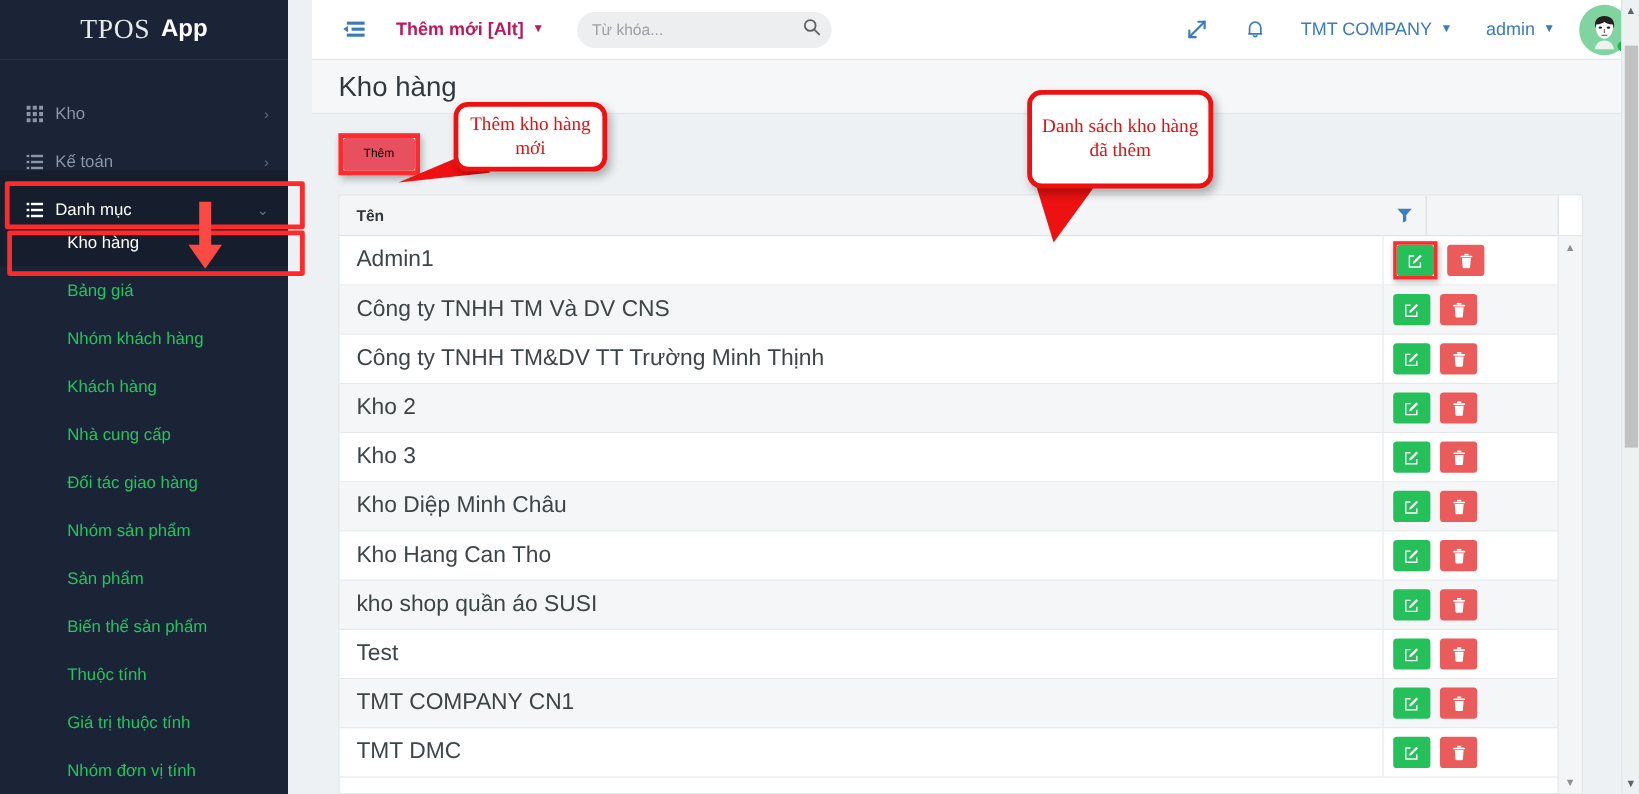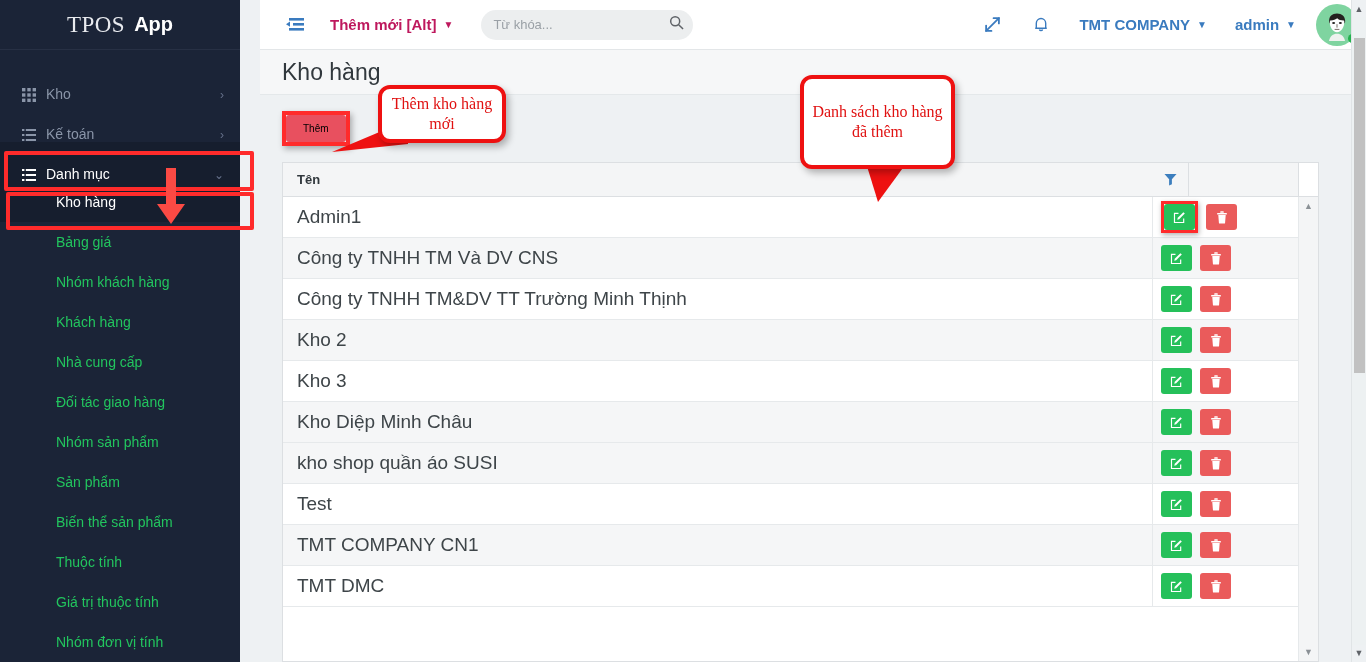--- a/index.html
+++ b/index.html
@@ -77,21 +77,21 @@
     width: 212px; height: 30px;
     background: #eceeef; border-radius: 16px;
     display: flex; align-items: center; padding: 0 12px;
   }
   #searchwrap input {
     border: none; outline: none; background: transparent;
     flex: 1 1 auto; font-size: 13px; color: #6a6f75;
     font-family: "Liberation Sans", sans-serif;
   }
   #searchwrap input::placeholder { color: #9aa0a6; }
-  .tb-right { margin-left: auto; display: flex; align-items: center; font-weight: bold; }
+  .tb-right { margin-left: auto; display: flex; align-items: center; }
   .tb-right > * { margin-left: 0; }
   #expand-ic { color: #3a7bbf; cursor: pointer; padding: 0 16px; display:flex; }
   #bell-ic { color: #3a7bbf; cursor: pointer; padding: 0 16px; display:flex; }
   .tb-link {
     color: #3a7bbf; font-size: 15px; padding: 0 14px;
     display: flex; align-items: center; gap: 7px; cursor: pointer;
   }
   .tb-link .cb { font-size: 10px; }
   #avatar {
     width: 42px; height: 42px; border-radius: 50%;
@@ -517,20 +517,38 @@
                 </button>
                 <button class="btn-sq btn-del">
                   <svg width="12" height="13" viewBox="0 0 12 14" fill="#ffffff">
                     <rect x="0.8" y="2.2" width="10.4" height="1.5" rx=".3"></rect>
                     <rect x="4.1" y="0.4" width="3.8" height="1.6" rx=".4"></rect>
                     <path d="M2 4.4h8l-.7 8.4a.8.8 0 0 1-.8.7H3.5a.8.8 0 0 1-.8-.7z"></path>
                   </svg>
                 </button>
               </div>
             </div>
+            <div class="grid-row">
+              <div class="r-name">Kho Hang Can Tho</div>
+              <div class="r-act">
+                <button class="btn-sq btn-edit">
+                  <svg width="13" height="13" viewBox="0 0 14 14" fill="none" stroke="#ffffff" stroke-width="1.25">
+                    <path d="M11.2 1.3 12.7 2.8 6.6 8.9 4.6 9.4 5.1 7.4z" fill="#ffffff" stroke="none"></path>
+                    <path d="M11.5 8.1v4.3H1.6V2.5h4.3"></path>
+                  </svg>
+                </button>
+                <button class="btn-sq btn-del">
+                  <svg width="12" height="13" viewBox="0 0 12 14" fill="#ffffff">
+                    <rect x="0.8" y="2.2" width="10.4" height="1.5" rx=".3"></rect>
+                    <rect x="4.1" y="0.4" width="3.8" height="1.6" rx=".4"></rect>
+                    <path d="M2 4.4h8l-.7 8.4a.8.8 0 0 1-.8.7H3.5a.8.8 0 0 1-.8-.7z"></path>
+                  </svg>
+                </button>
+              </div>
+            </div>
             <div class="grid-row alt">
               <div class="r-name">kho shop quần áo SUSI</div>
               <div class="r-act">
                 <button class="btn-sq btn-edit">
                   <svg width="13" height="13" viewBox="0 0 14 14" fill="none" stroke="#ffffff" stroke-width="1.25">
                     <path d="M11.2 1.3 12.7 2.8 6.6 8.9 4.6 9.4 5.1 7.4z" fill="#ffffff" stroke="none"></path>
                     <path d="M11.5 8.1v4.3H1.6V2.5h4.3"></path>
                   </svg>
                 </button>
                 <button class="btn-sq btn-del">
@@ -622,17 +640,17 @@
   <svg style="position:absolute; left:330px; top:118px;" width="80" height="42" viewBox="0 0 80 42">
     <polygon points="78,2 2,34 78,26" fill="#ee1111"></polygon>
   </svg>
   <div class="callout" style="left:378px; top:85px; width:128px; height:58px;">
     <span>Thêm kho hàng mới</span>
   </div>
 
   <svg style="position:absolute; left:860px; top:148px;" width="70" height="60" viewBox="0 0 70 60">
     <polygon points="2,2 56,2 18,54" fill="#ee1111"></polygon>
   </svg>
-  <div class="callout" style="left:800px; top:75px; width:155px; height:94px; padding:16px 8px;">
+  <div class="callout" style="left:856px; top:75px; width:155px; height:82px; padding:16px 8px;">
     <span>Danh sách kho hàng đã thêm</span>
   </div>
 
 </div>
 
 </body></html>

